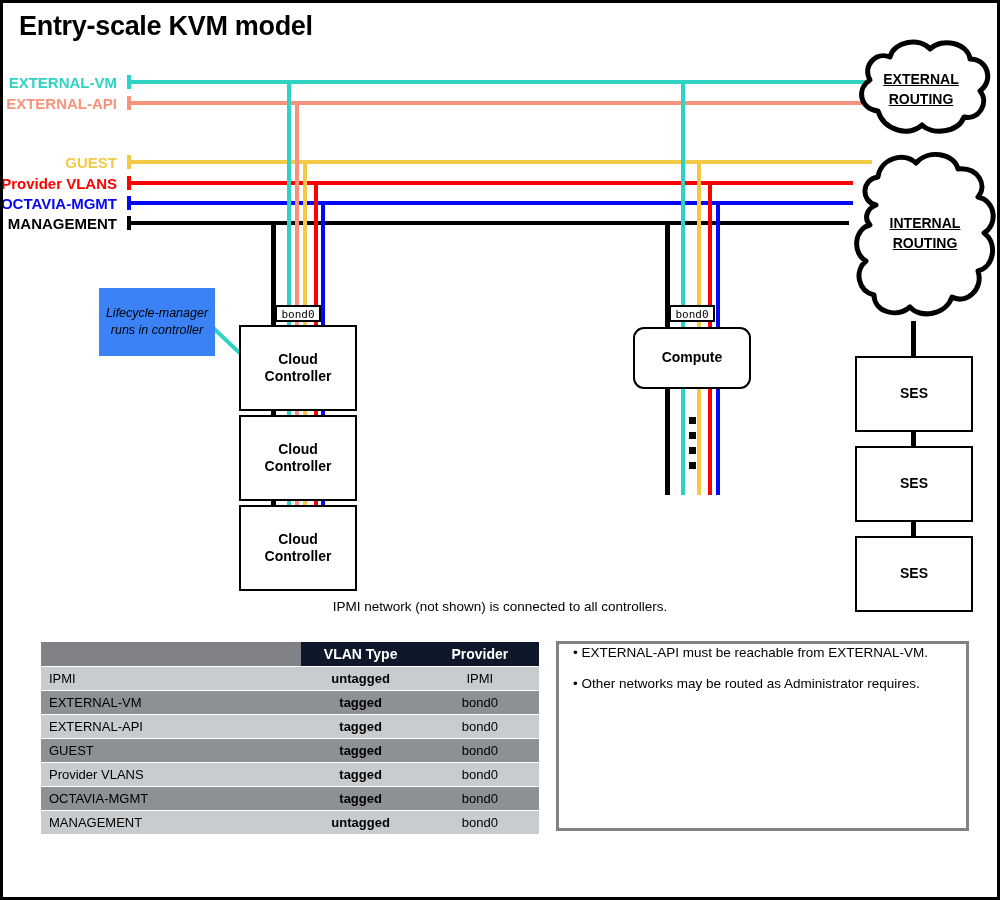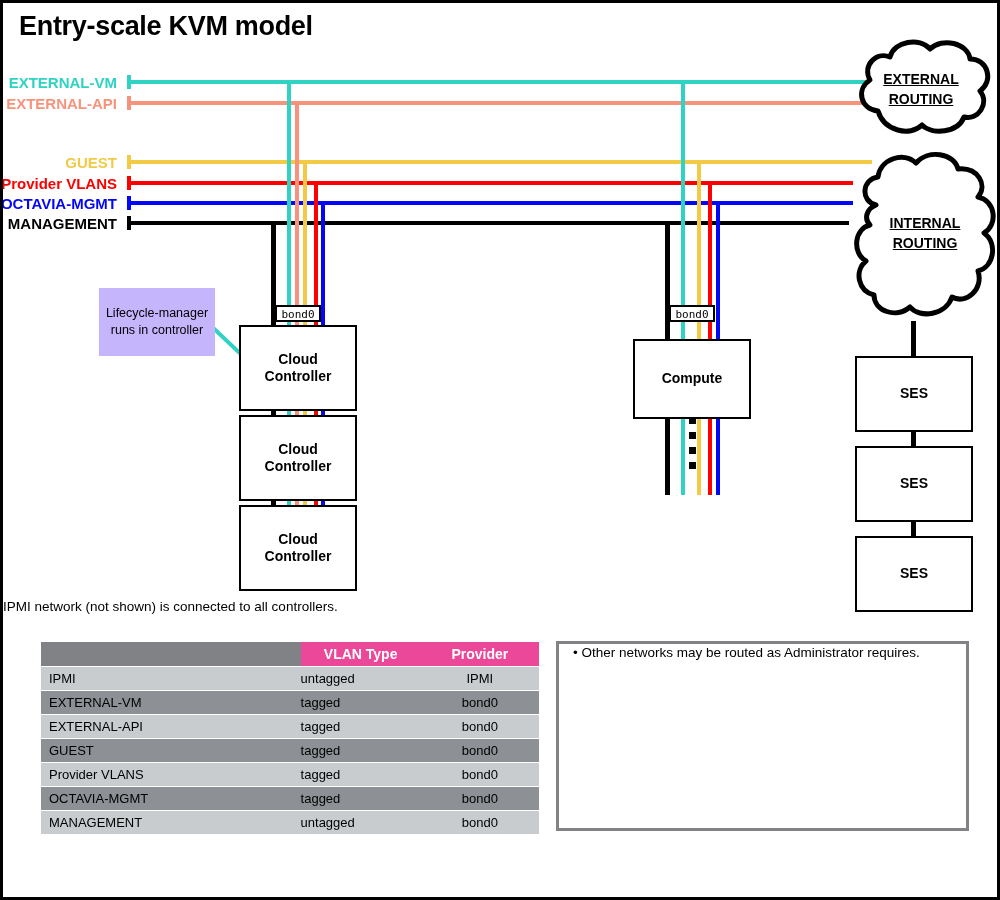--- a/index.html
+++ b/index.html
@@ -11,37 +11,37 @@
   .netlabel{position:absolute;text-align:right;font-size:15px;font-weight:bold;white-space:nowrap;transform:translateY(-50%);}
 
   .hline{position:absolute;height:4px;}
   .cap{position:absolute;width:4px;height:14px;transform:translateY(-50%);}
   .vline{position:absolute;width:4px;}
 
   .node{position:absolute;box-sizing:border-box;border:2.5px solid #000;background:#fff;display:flex;align-items:center;justify-content:center;text-align:center;font-size:14px;font-weight:bold;line-height:1.25;color:#000;z-index:6;}
 
   .bond{position:absolute;box-sizing:border-box;border:2px solid #000;background:#fff;font-family:"DejaVu Sans Mono",monospace;font-size:11px;text-align:center;line-height:15px;height:17px;z-index:8;color:#000;}
 
-  .callout{position:absolute;background:#c4b5fd;color:#000;font-size:12.5px;line-height:1.35;text-align:center;display:flex;align-items:center;justify-content:center;z-index:7;}
+  .callout{position:absolute;background:#3b82f6;color:#000;font-size:12.5px;line-height:1.35;text-align:center;display:flex;align-items:center;justify-content:center;z-index:7;font-style:italic;}
   .calloutline{position:absolute;z-index:5;}
 
   .cloud{position:absolute;z-index:4;}
   .cloudtext{position:absolute;text-align:center;font-size:14px;font-weight:bold;line-height:1.45;color:#000;z-index:6;text-decoration:underline;}
 
   .dots{position:absolute;z-index:7;}
   .dots i{display:block;width:7px;height:7px;background:#000;margin-bottom:8px;}
 
-  #ipminote{position:absolute;left:0;right:0;top:596px;text-align:left;font-size:13.5px;color:#000;}
+  #ipminote{position:absolute;left:0;right:0;top:596px;text-align:center;font-size:13.5px;color:#000;}
 
   table.vlan{position:absolute;left:38px;top:638px;width:498px;border-collapse:separate;border-spacing:0 1px;font-size:13px;}
-  table.vlan th{background:#ec4899;color:#fff;font-size:14px;font-weight:bold;padding:4px 0;text-align:center;}
+  table.vlan th{background:#0f172a;color:#fff;font-size:14px;font-weight:bold;padding:4px 0;text-align:center;}
   table.vlan th.blank{background:#808285;}
   table.vlan td{padding:4px 0;color:#000;}
   table.vlan td.name{text-align:left;padding-left:8px;width:256px;}
-  table.vlan td.mid{width:122px;}
+  table.vlan td.mid{text-align:center;width:122px;font-weight:bold;}
   table.vlan td.right{text-align:center;width:120px;}
   table.vlan tr.dark td{background:#8d9094;}
   table.vlan tr.light td{background:#c9ccce;}
 
   #notes{position:absolute;left:553px;top:638px;width:413px;height:190px;box-sizing:border-box;border:3px solid #808285;background:#fff;}
   #notes h3{margin:10px 0 14px 0;text-align:center;font-size:17px;font-weight:bold;color:#000;}
   #notes ul{list-style:none;margin:0;padding:0 14px;}
   #notes li{font-size:13.5px;line-height:1.35;color:#000;margin-bottom:13px;padding-left:12px;text-indent:-12px;white-space:pre-line;}
 </style>
 </head>
@@ -108,21 +108,21 @@
   </div>
   <div class="node" style="left:236px;top:412px;width:118px;height:86px;">
     <span style="white-space:pre-line;">Cloud
 Controller</span>
   </div>
   <div class="node" style="left:236px;top:502px;width:118px;height:86px;">
     <span style="white-space:pre-line;">Cloud
 Controller</span>
   </div>
 
-  <div class="node" style="left:630px;top:336px;width:118px;height:80px;">
+  <div class="node" style="left:630px;top:324px;width:118px;height:62px;border-radius:11px;">
     <span style="white-space:pre-line;">Compute</span>
   </div>
 
   <div class="dots" style="left:686px;top:414px;">
     <i></i>
       <i></i>
       <i></i>
       <i></i>
   </div>
 
@@ -203,17 +203,18 @@
       <tr class="light">
         <td class="name">MANAGEMENT</td>
         <td class="mid">untagged</td>
         <td class="right">bond0</td>
       </tr>
     </tbody>
   </table>
 
   <div id="notes">
     <ul>
+      <li>• EXTERNAL-API must be reachable from EXTERNAL-VM.</li>
       <li>• Other networks may be routed as Administrator requires.</li>
     </ul>
   </div>
 
 </div>
 
 </body></html>

